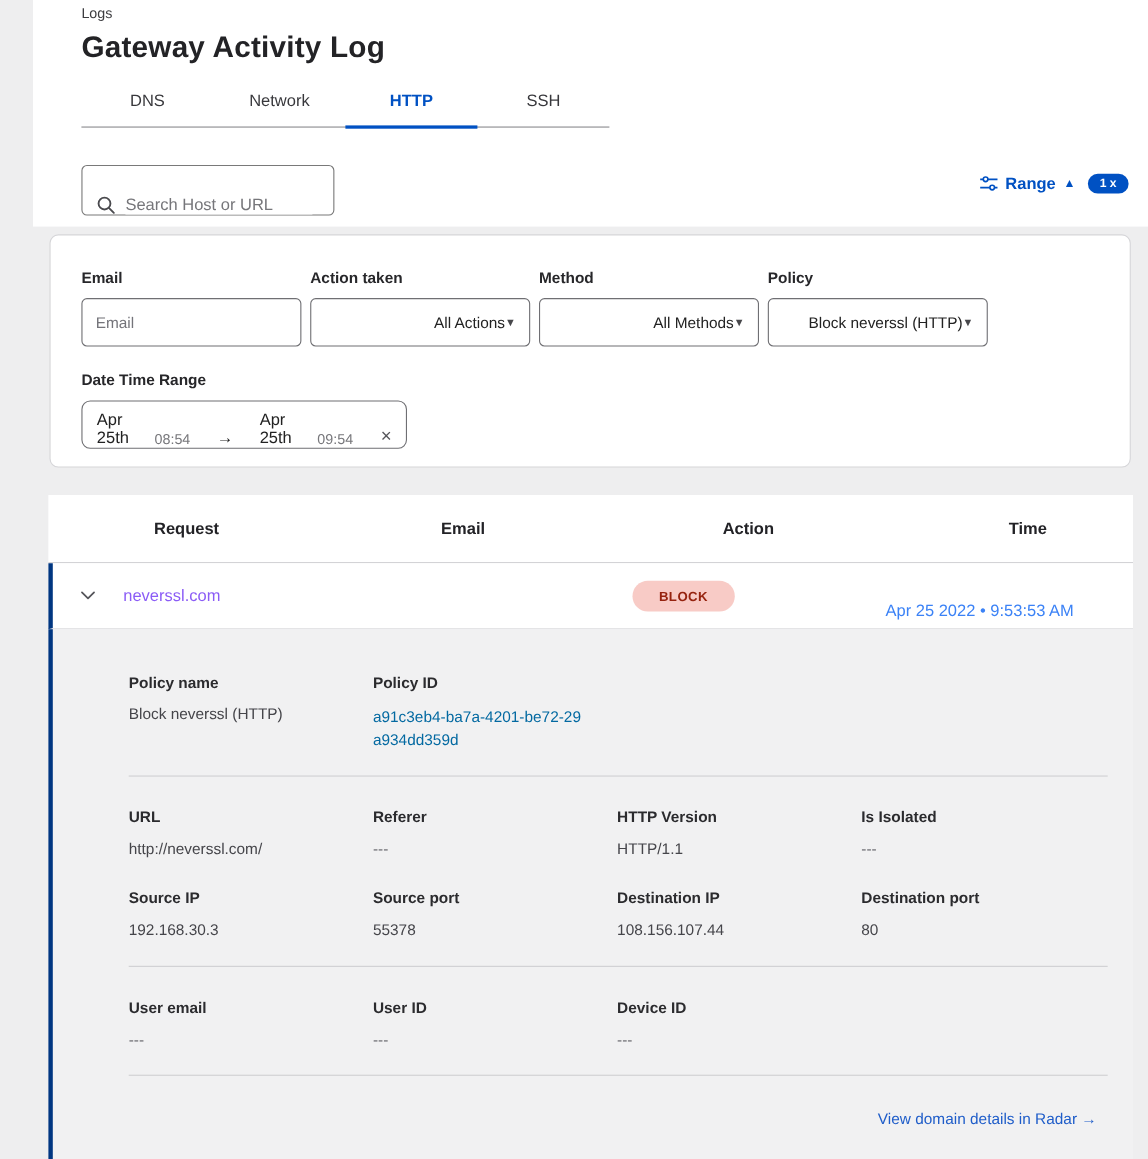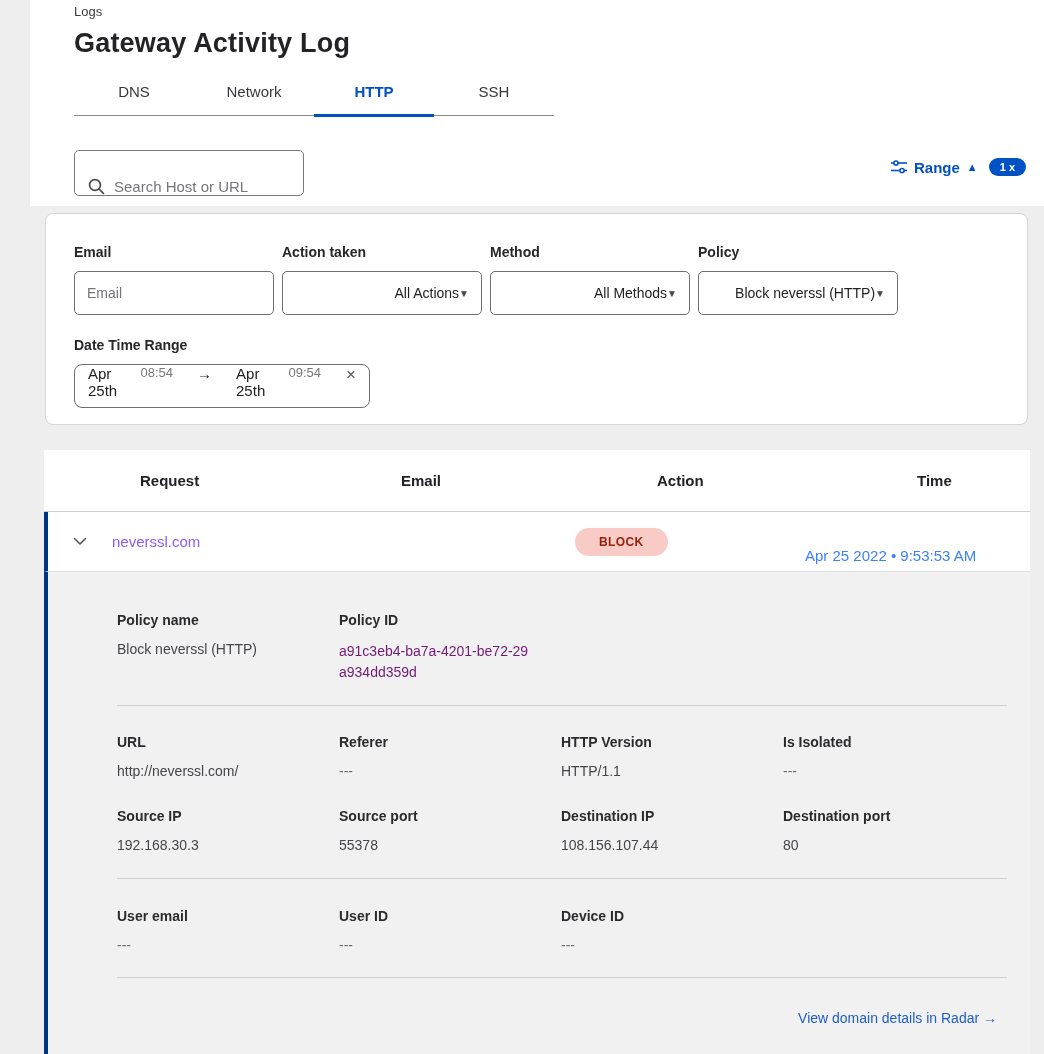--- a/index.html
+++ b/index.html
@@ -36,21 +36,21 @@
 
   
   .filter-card { position:absolute; left:45px; top:213px; width:983px; height:212px; background:#fff; border:1px solid #d5d5d8; border-radius:8px; padding:30px 28px 0 28px; }
   .filter-grid { display:grid; grid-template-columns:200px 200px 200px 200px; gap:8px; }
   .field-label { font-size:14px; font-weight:700; color:#27272a; margin-bottom:11px; }
   .text-input { width:200px; height:44px; border:1px solid #6f6f73; border-radius:5px; padding:0 12px; font-size:14px; color:#222; font-family:"Liberation Sans",sans-serif; outline:none; background:#fff; }
   .text-input::placeholder { color:#74747a; }
   .select { width:200px; height:44px; border:1px solid #6f6f73; border-radius:5px; background:#fff; display:flex; align-items:center; justify-content:flex-end; padding:0 12px; font-size:14px; color:#222; cursor:pointer; }
   .select .caret { color:#47474b; font-size:10px; }
   .date-label { margin-top:22px; }
-  .date-range { width:296px; height:44px; border:1px solid #6f6f73; border-radius:8px; background:#fff; display:flex; align-items:flex-start; gap:22px; padding:0 13px; cursor:pointer; }
+  .date-range { width:296px; height:44px; border:1px solid #6f6f73; border-radius:8px; background:#fff; display:flex; align-items:flex-end; gap:22px; padding:0 13px; cursor:pointer; }
   .date-part { font-size:15px; color:#222; }
   .time-part { font-size:13px; color:#77777b; }
   .range-arrow { font-size:15px; color:#222; margin:0 2px; }
   .range-clear { color:#55555a; font-size:17px; margin-left:3px; cursor:pointer; }
 
   
   .table-card { position:absolute; left:44px; top:450px; width:986px; height:604px; background:#f1f1f2; }
   .thead { height:62px; background:#fff; border-bottom:1px solid #cfcfd2; display:grid; grid-template-columns:68px 233px 228px 232px auto; align-items:center; font-size:15px; font-weight:700; color:#222226;gap:28px; }
   .log-row { height:60px; background:#fff; border-left:4px solid #003681; border-bottom:1px solid #e2e2e4; display:grid; grid-template-columns:64px 233px 228px 232px auto; align-items:center; cursor:pointer; }
   .row-request { font-size:15px; color:#8b5cf6; }
@@ -58,21 +58,21 @@
   .badge-block { display:inline-block; background:#f8cbc6; color:#96230f; font-size:12px; font-weight:700; letter-spacing:0.4px; border-radius:14px; padding:7px 24px; margin-left:2px; }
   .row-time { font-size:15px; color:#3b82f6;margin-top:28px; }
 
   
   .detail-panel { height:482px; background:#f1f1f2; border-left:4px solid #003681; padding-left:69px; padding-right:23px; }
   .detail-grid { display:grid; grid-template-columns:222px 222px 222px auto; }
   .d-label { font-size:14px; font-weight:700; color:#2b2b2e; }
   .d-value { font-size:14px; color:#45454a; margin-top:13px; }
   .d-muted { color:#6c6c71; }
   .policy-grid { padding-top:40px; }
-  .policy-id-link { color:#701a75; text-decoration:none; display:inline-block; max-width:196px; line-height:21px; word-break:break-all; cursor:pointer; }
+  .policy-id-link { color:#0369a1; text-decoration:none; display:inline-block; max-width:196px; line-height:21px; word-break:break-all; cursor:pointer; }
   .divider { border:none; border-top:1px solid #cfcfd2; margin-top:22px; }
   .sec { margin-top:28px; }
   .sec2 { margin-top:29px; }
   .divider.d2 { margin-top:25px; }
   .divider.d3 { margin-top:24px; }
   .radar-row { text-align:right; padding-right:10px; margin-top:31px; }
   .radar-link { color:#1f5dc9; font-size:14px; text-decoration:none; cursor:pointer; }
 
   svg { display:block; }
 </style>

